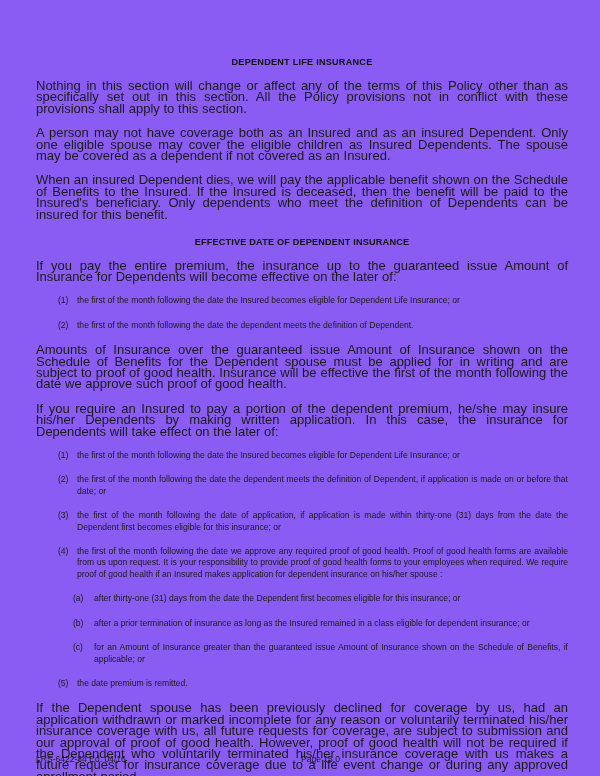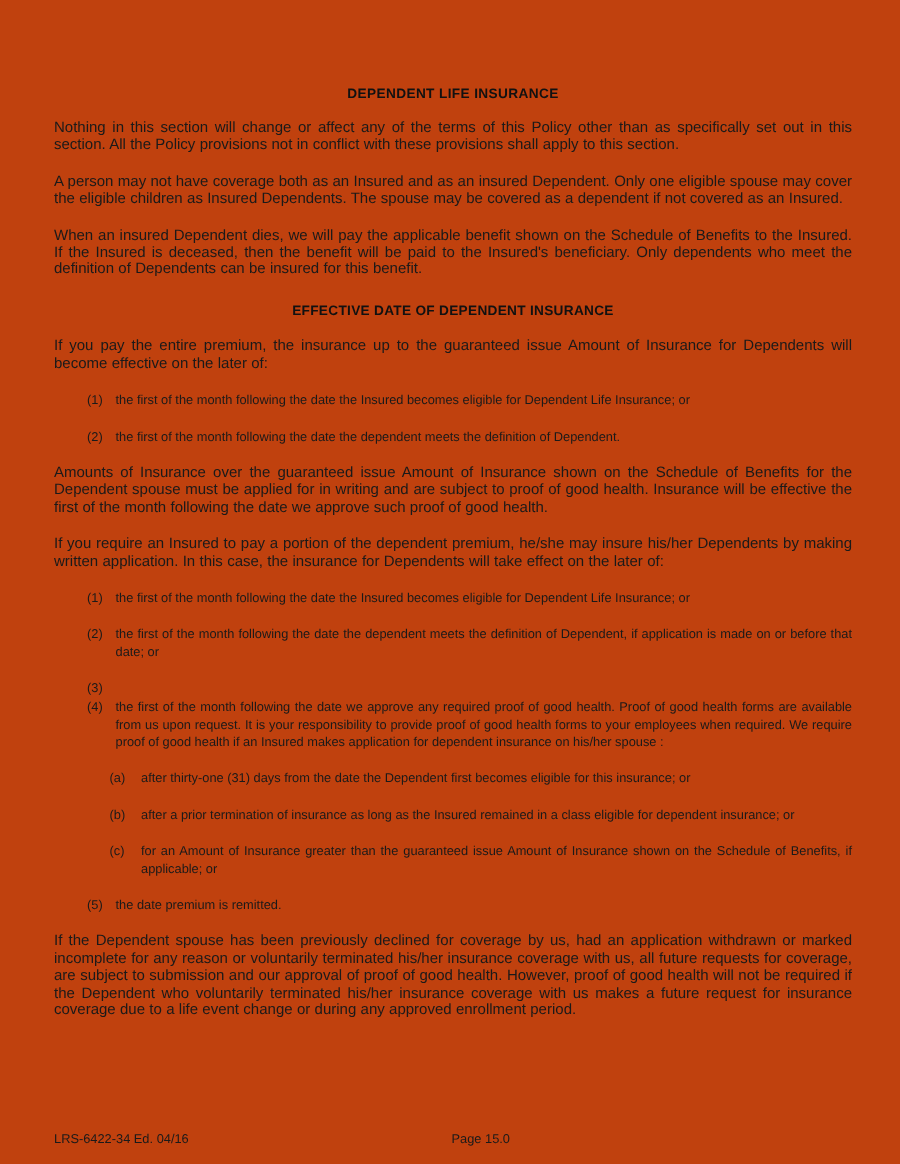--- a/index.html
+++ b/index.html
@@ -13,21 +13,21 @@
     height: 776px;
     font-family: "Liberation Sans", sans-serif;
     color: #1a1a1a;
     -webkit-font-smoothing: antialiased;
   }
 
   .page {
     position: relative;
     width: 600px;
     height: 776px;
-    background: #c2410c;
+    background: #8b5cf6;
     box-sizing: border-box;
     padding: 0 32px 0 36px;
     overflow: hidden;
   }
 
   .doc-title {
     text-align: center;
     font-weight: bold;
     font-size: 9.1px;
     letter-spacing: 0.25px;
@@ -40,21 +40,21 @@
     font-weight: bold;
     font-size: 9.1px;
     letter-spacing: 0.2px;
     margin: 0;
     padding-top: 16.5px;
     color: #111;
     text-align: center;
   }
 
   p.body-text {
-    font-size: 10px;
+    font-size: 13px;
     line-height: 11.4px;
     text-align: justify;
     margin: 0;
     padding-top: 13px;
     color: #1a1a1a;
     word-spacing: 0.1px;
   }
 
   
   ul.num-list {
@@ -170,20 +170,21 @@
     <li>
       <span class="marker">(1)</span>
       <span class="list-body">the first of the month following the date the Insured becomes eligible for Dependent Life Insurance; or</span>
     </li>
     <li>
       <span class="marker">(2)</span>
       <span class="list-body">the first of the month following the date the dependent meets the definition of Dependent, if application is made on or before that date; or</span>
     </li>
     <li>
       <span class="marker">(3)</span>
+      <span class="list-body">the first of the month following the date of application, if application is made within thirty-one (31) days from the date the Dependent first becomes eligible for this insurance; or</span>
     </li>
     <li>
       <span class="marker">(4)</span>
       <span class="list-body">the first of the month following the date we approve any required proof of good health.  Proof of good health forms are available from us upon request.  It is your responsibility to provide proof of good health forms to your employees when required.  We require proof of good health if an Insured makes application for dependent insurance on his/her spouse :</span>
     </li>
   </ul>
 
   <ul class="alpha-list">
     <li>
       <span class="marker">(a)</span>

